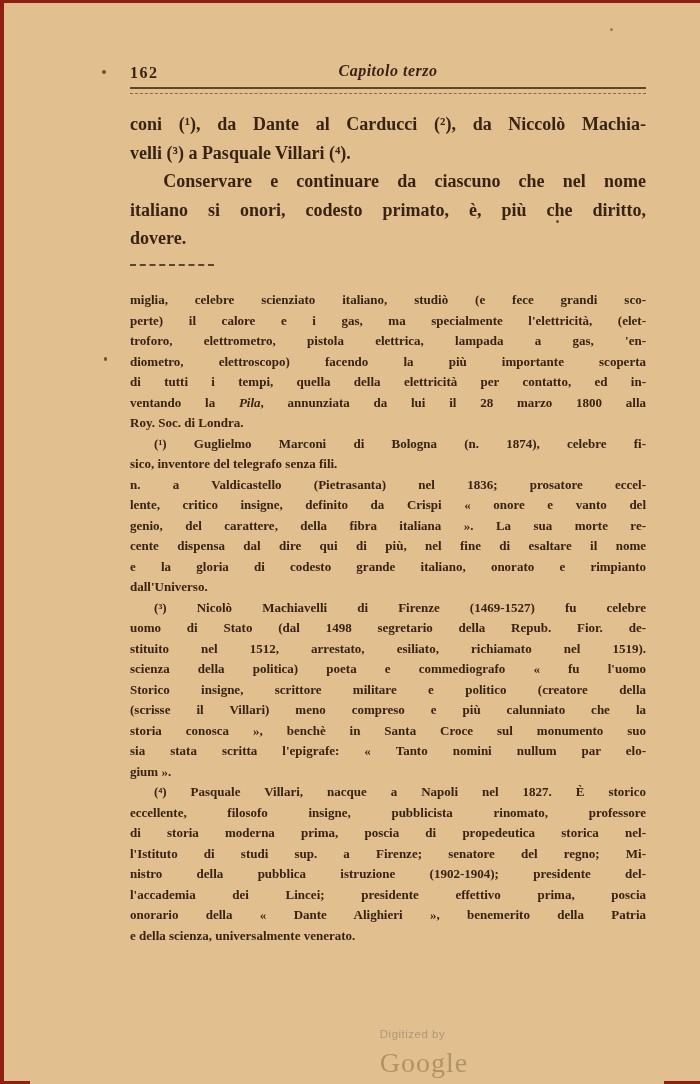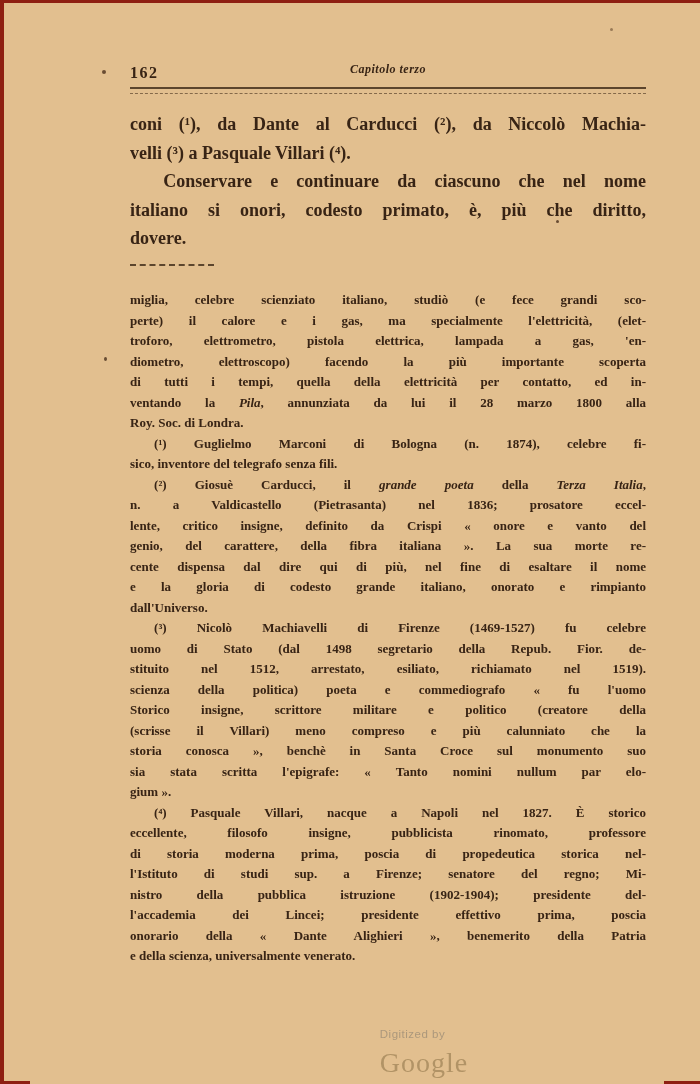--- a/index.html
+++ b/index.html
@@ -19,21 +19,21 @@
   .corner-bl{left:0;bottom:0;width:30px;height:3px;}
   .corner-br{right:0;bottom:0;width:36px;height:3px;}
   
   .header{position:absolute;left:130px;top:62px;width:516px;height:22px;}
   .pagenum{
     position:absolute;left:0;top:2px;font-size:16px;font-weight:700;
     letter-spacing:1.5px;
   }
   .chapter{
     position:absolute;left:0;right:0;text-align:center;top:0;
-    font-style:italic;font-weight:700;font-size:12px;letter-spacing:.5px;
+    font-style:italic;font-weight:700;font-size:16px;letter-spacing:.5px;
   }
   .header-rule{
     position:absolute;left:130px;top:87px;width:516px;height:4px;
     border-top:2px solid rgba(69,48,29,.85);
     border-bottom:1px dashed rgba(69,48,29,.6);
   }
   
   .main-text{
     position:absolute;left:130px;top:110px;width:516px;
     font-size:18px;line-height:28.6px;font-weight:700;
@@ -101,21 +101,20 @@
   <div class="footnotes" id="footnotes">
       <div class="line"><span>miglia, celebre scienziato italiano, studiò (e fece grandi sco-</span></div>
       <div class="line"><span>perte) il calore e i gas, ma specialmente l'elettricità, (elet-</span></div>
       <div class="line"><span>troforo, elettrometro, pistola elettrica, lampada a gas, 'en-</span></div>
       <div class="line"><span>diometro, elettroscopo) facendo la più importante scoperta</span></div>
       <div class="line"><span>di tutti i tempi, quella della elettricità per contatto, ed in-</span></div>
       <div class="line"><span>ventando la </span><span class="it">Pila</span><span>, annunziata da lui il 28 marzo 1800 alla</span></div>
       <div class="line last"><span>Roy. Soc. di Londra.</span></div>
       <div class="line indent"><span>(¹) Guglielmo Marconi di Bologna (n. 1874), celebre fi-</span></div>
       <div class="line last"><span>sico, inventore del telegrafo senza fili.</span></div>
-      <div class="line indent"><span>(²) Giosuè Carducci, il </span><span class="it">grande poeta</span><span> della </span><span class="it">Terza Italia</span><span>,</span></div>
       <div class="line"><span>n. a Valdicastello (Pietrasanta) nel 1836; prosatore eccel-</span></div>
       <div class="line"><span>lente, critico insigne, definito da Crispi « onore e vanto del</span></div>
       <div class="line"><span>genio, del carattere, della fibra italiana ». La sua morte re-</span></div>
       <div class="line"><span>cente dispensa dal dire qui di più, nel fine di esaltare il nome</span></div>
       <div class="line"><span>e la gloria di codesto grande italiano, onorato e rimpianto</span></div>
       <div class="line last"><span>dall'Universo.</span></div>
       <div class="line indent"><span>(³) Nicolò Machiavelli di Firenze (1469-1527) fu celebre</span></div>
       <div class="line"><span>uomo di Stato (dal 1498 segretario della Repub. Fior. de-</span></div>
       <div class="line"><span>stituito nel 1512, arrestato, esiliato, richiamato nel 1519).</span></div>
       <div class="line"><span>scienza della politica) poeta e commediografo « fu l'uomo</span></div>

